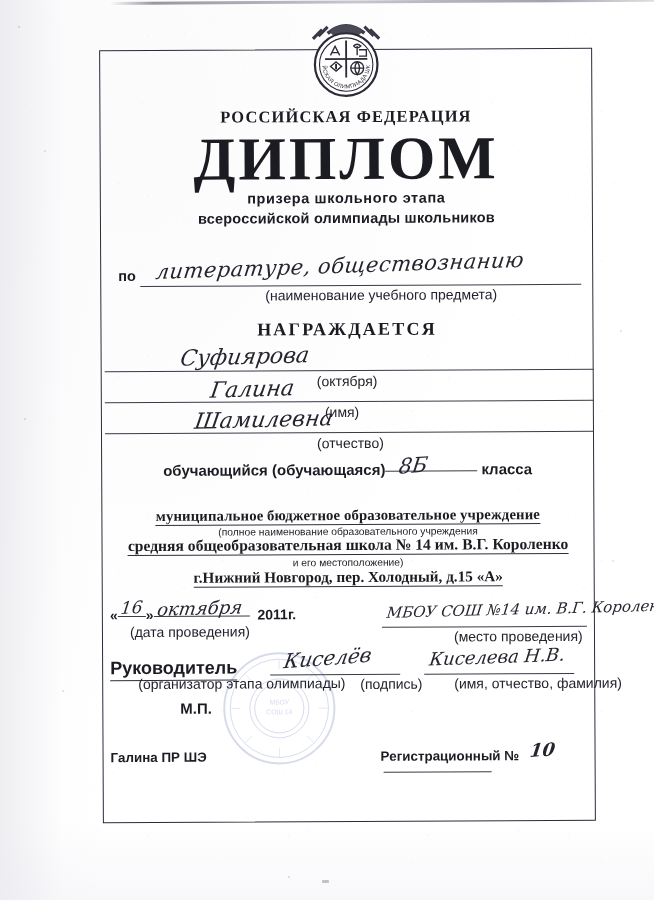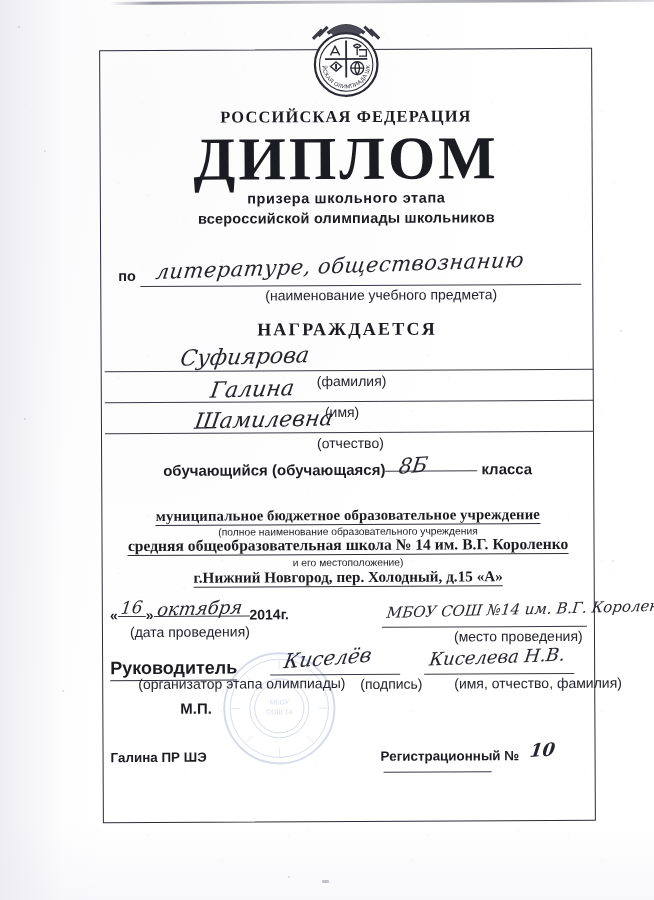--- a/index.html
+++ b/index.html
@@ -337,21 +337,21 @@
     <span class="rule" style="left:30px; right:0; top:24px;"></span>
     <span class="hand" style="left:44px; top:-2px; font-size:21px; letter-spacing:.5px; transform:rotate(-1.6deg) skewX(-9deg);">литературе, обществознанию</span>
     <span class="caption" style="left:155px; top:26px;">(наименование учебного предмета)</span>
   </div>
 
   <div class="nagr">НАГРАЖДАЕТСЯ</div>
 
   <div>
     <span class="rule" style="left:4px; right:0; top:321px;"></span>
     <span class="hand" style="left:78px; top:296px; font-size:22px; transform:rotate(-1.3deg) skewX(-10deg);">Суфиярова</span>
-    <span class="caption" style="left:216px; top:324px;">(фамилия)</span>
+    <span class="caption" style="left:216px; top:324px;">(октября)</span>
   </div>
 
   <div>
     <span class="rule" style="left:4px; right:0; top:352px;"></span>
     <span class="hand" style="left:108px; top:328px; font-size:22px; transform:rotate(-1.4deg) skewX(-10deg);">Галина</span>
     <span class="caption" style="left:224px; top:355px;">(имя)</span>
   </div>
 
   <div>
     <span class="rule" style="left:4px; right:0; top:383px;"></span>
@@ -372,21 +372,21 @@
   <div class="school-line school-2">
     <span class="underline-span">средняя общеобразовательная школа № 14  им. В.Г.  Короленко</span>
   </div>
   <div class="cap-center" style="top:508px;">и его местоположение)</div>
 
   <div class="school-line school-3">
     <span class="underline-span">г.Нижний Новгород, пер. Холодный, д.15 «А»</span>
   </div>
 
   <div class="date-row">
-    <span class="date-txt">«</span><span class="rule" style="display:inline-block; position:relative; width:28px; top:-3px;"></span><span class="date-txt">»</span><span class="rule" style="display:inline-block; position:relative; width:96px; top:-3px;"></span><span class="date-txt" style="">20</span><span class="date-txt"><span>14</span><span>г.</span></span>
+    <span class="date-txt">«</span><span class="rule" style="display:inline-block; position:relative; width:28px; top:-3px;"></span><span class="date-txt">»</span><span class="rule" style="display:inline-block; position:relative; width:96px; top:-3px;"></span><span class="date-txt" style="margin-left:8px;">20</span><span class="date-txt"><span>11</span><span>г.</span></span>
     <span class="hand" style="left:10px; top:-8px; font-size:17px; transform:rotate(-3deg) skewX(-10deg);">16</span>
     <span class="hand" style="left:46px; top:-7px; font-size:18px; transform:rotate(-1.5deg) skewX(-10deg);">октября</span>
     <span class="caption" style="left:20px; top:18px;">(дата проведения)</span>
   </div>
 
   <div>
     <span class="rule" style="left:280px; right:8px; top:578px;"></span>
     <span class="hand" style="left:284px; top:555px; font-size:15px; transform:rotate(-1.2deg) skewX(-8deg);">МБОУ СОШ №14 им. В.Г. Короленко</span>
     <span class="caption" style="left:352px; top:580px;">(место проведения)</span>
   </div>

